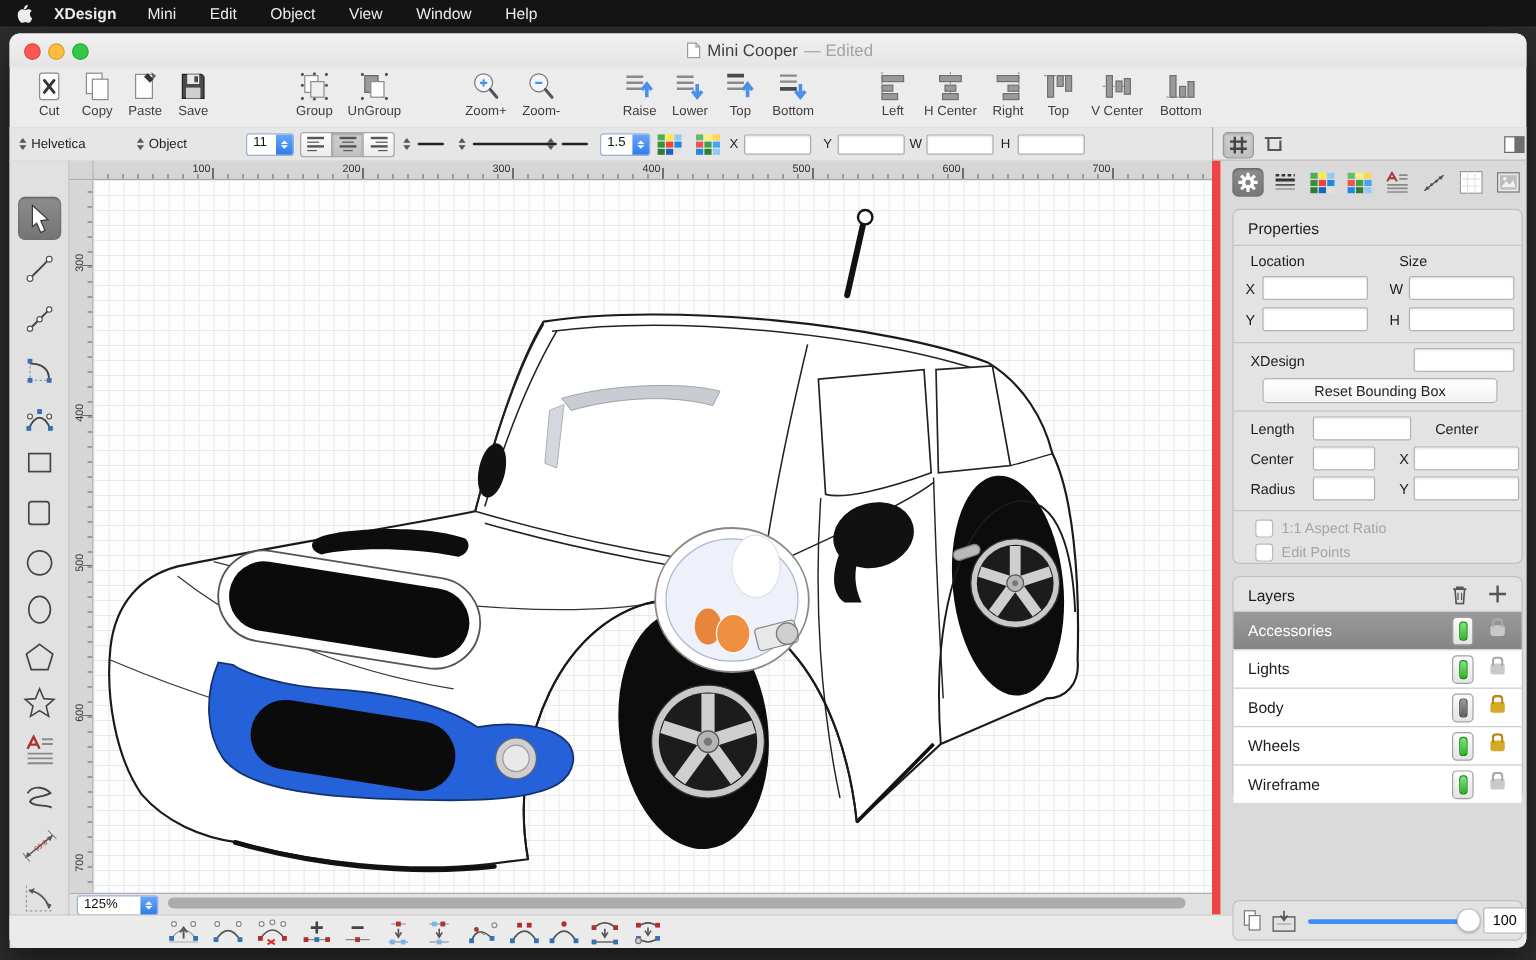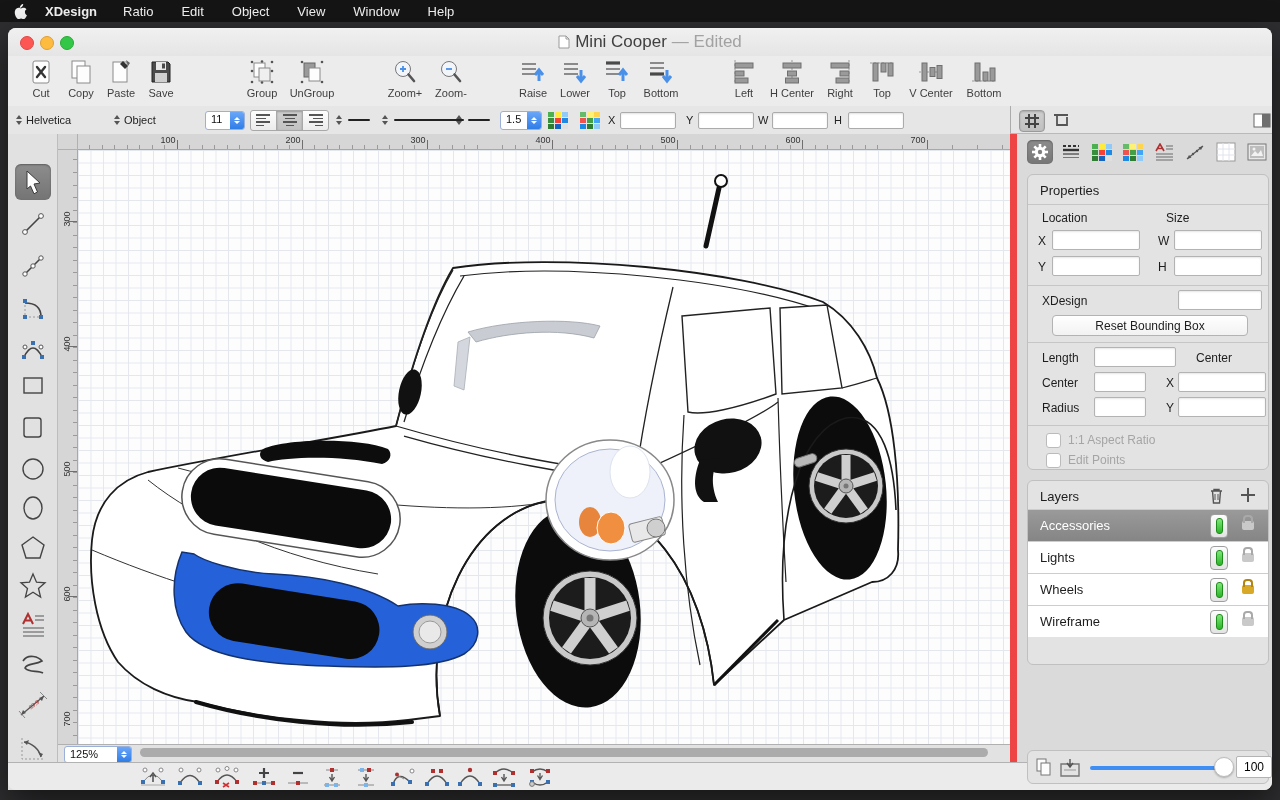--- a/index.html
+++ b/index.html
@@ -14,21 +14,21 @@
   #window{position:absolute;left:8px;top:28px;width:1264px;height:762px;background:#ececec;border-radius:8px;
     box-shadow:0 12px 34px rgba(0,0,0,.55);}
   
   #titlebar{position:absolute;left:0;top:0;width:100%;height:28px;background:linear-gradient(#f0f0f0,#e5e5e5);
     border-radius:8px 8px 0 0;}
   .tl{position:absolute;top:8px;width:12px;height:12px;border-radius:50%;}
   .tl.red{left:12px;background:#fc5753;border:1px solid #df4744;}
   .tl.yel{left:32px;background:#fdbc40;border:1px solid #de9f34;}
   .tl.grn{left:52px;background:#33c748;border:1px solid #27aa35;}
   #titletext{position:absolute;left:0;right:0;top:0;height:28px;display:flex;align-items:center;justify-content:center;
-    font-size:17px;color:#404040;gap:5px;margin-left:20px;}
+    font-size:14px;color:#404040;gap:5px;margin-left:20px;}
   #titletext .edited{color:#a2a2a2;}
   
   #toolbar{position:absolute;left:0;top:28px;width:100%;height:50px;border-bottom:1px solid #b9b9b9;
     display:flex;align-items:flex-start;}
   .tb-btn{display:flex;flex-direction:column;align-items:center;justify-content:flex-start;height:46px;padding-top:3px;}
   .tb-btn svg{display:block;}
   .tb-lb{font-size:11px;color:#3e3e3e;margin-top:2px;white-space:nowrap;}
   
   #formatbar{position:absolute;left:0;top:78px;width:1002px;height:28px;background:#e6e6e6;border-bottom:1px solid #b9b9b9;}
   #panelheader{position:absolute;left:1002px;top:78px;width:262px;height:28px;background:#e6e6e6;
@@ -128,21 +128,21 @@
 
 <div id="stage">
 
   <div id="menubar">
     <span class="apple">
       <svg width="13" height="15" viewBox="0 0 13 15">
         <path fill="#f2f2f2" d="M8.2 2.6c.6-.8 1.1-1.8 1-2.6-.9 0-1.9.6-2.5 1.4-.5.7-1 1.7-.9 2.6 1 0 1.8-.6 2.4-1.4zM10.9 7.9c0-1.8 1.5-2.7 1.6-2.7-.9-1.3-2.2-1.4-2.7-1.5-1.2-.1-2.2.7-2.8.7-.6 0-1.5-.7-2.4-.7C3.4 3.8 2.2 4.5 1.5 5.6.1 7.9.9 11.3 2.2 13.2c.7 1 1.4 2 2.4 2 .9 0 1.3-.6 2.5-.6s1.5.6 2.5.6 1.7-.9 2.3-1.9c.7-1.1 1-2.1 1-2.2-.1 0-2-.8-2-3.2z"></path>
       </svg>
     </span>
     <span class="appname">XDesign</span>
-    <span class="mitem">Ratio</span>
+    <span class="mitem">Mini</span>
     <span class="mitem">Edit</span>
     <span class="mitem">Object</span>
     <span class="mitem">View</span>
     <span class="mitem">Window</span>
     <span class="mitem">Help</span>
   </div>
 
   <div id="window">
 
     <div id="titlebar">
@@ -1047,20 +1047,27 @@
     <span class="lock silver"></span>
   </div>
             <div class="layer-row">
     <span class="layer-name">Lights</span>
     <span class="vis-btn">
                 <span class="led on"></span>
               </span>
     <span class="lock silver"></span>
   </div>
             <div class="layer-row">
+    <span class="layer-name">Body</span>
+    <span class="vis-btn">
+                <span class="led off"></span>
+              </span>
+    <span class="lock gold"></span>
+  </div>
+            <div class="layer-row">
     <span class="layer-name">Wheels</span>
     <span class="vis-btn">
                 <span class="led on"></span>
               </span>
     <span class="lock gold"></span>
   </div>
             <div class="layer-row">
     <span class="layer-name">Wireframe</span>
     <span class="vis-btn">
                 <span class="led on"></span>

